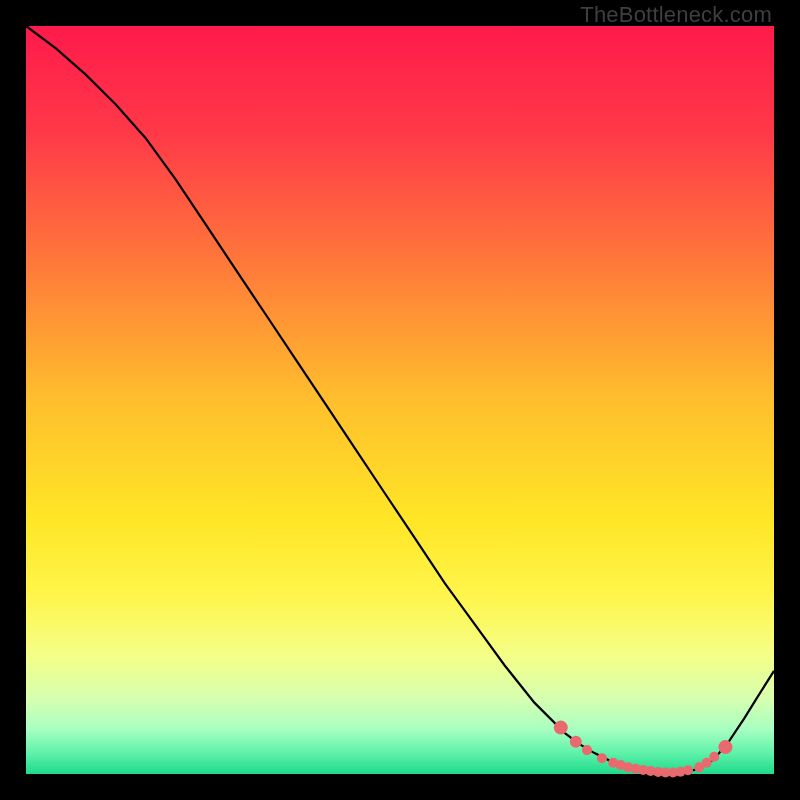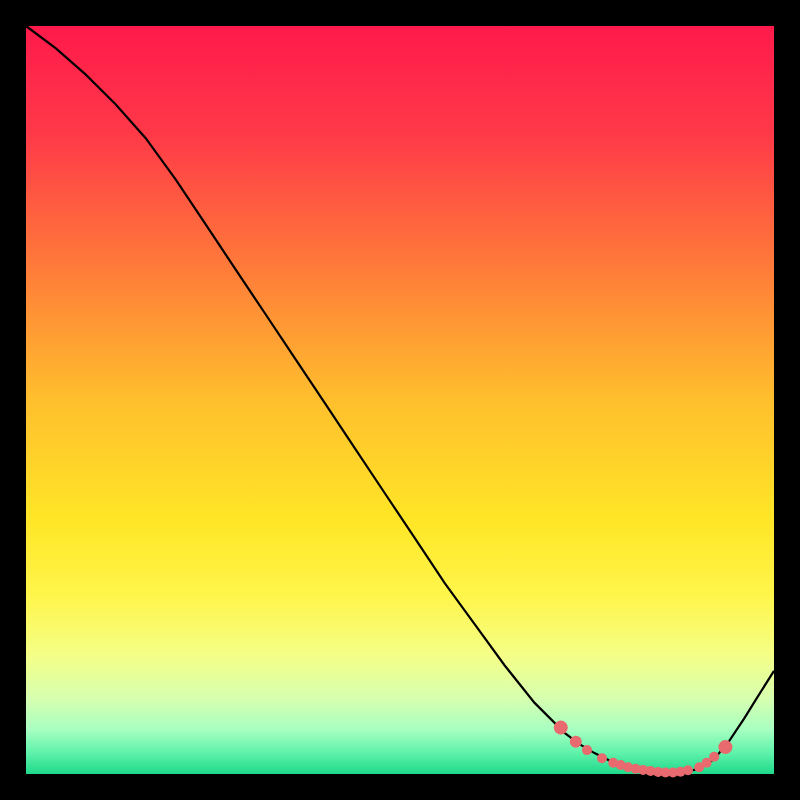--- a/index.html
+++ b/index.html
@@ -66,14 +66,15 @@
           <circle cx="654.5" cy="745.8" r="5" fill="#e86a6f"></circle>
           <circle cx="662.0" cy="744.3" r="5" fill="#e86a6f"></circle>
           <circle cx="673.2" cy="741.3" r="5" fill="#e86a6f"></circle>
           <circle cx="680.7" cy="736.8" r="5" fill="#e86a6f"></circle>
           <circle cx="688.2" cy="730.8" r="5" fill="#e86a6f"></circle>
           <circle cx="699.4" cy="721.1" r="7" fill="#e86a6f"></circle>
         </g>
     </svg>
   </div>
 
+  <div class="watermark">TheBottleneck.com</div>
 
 </div>
 
 </body></html>

